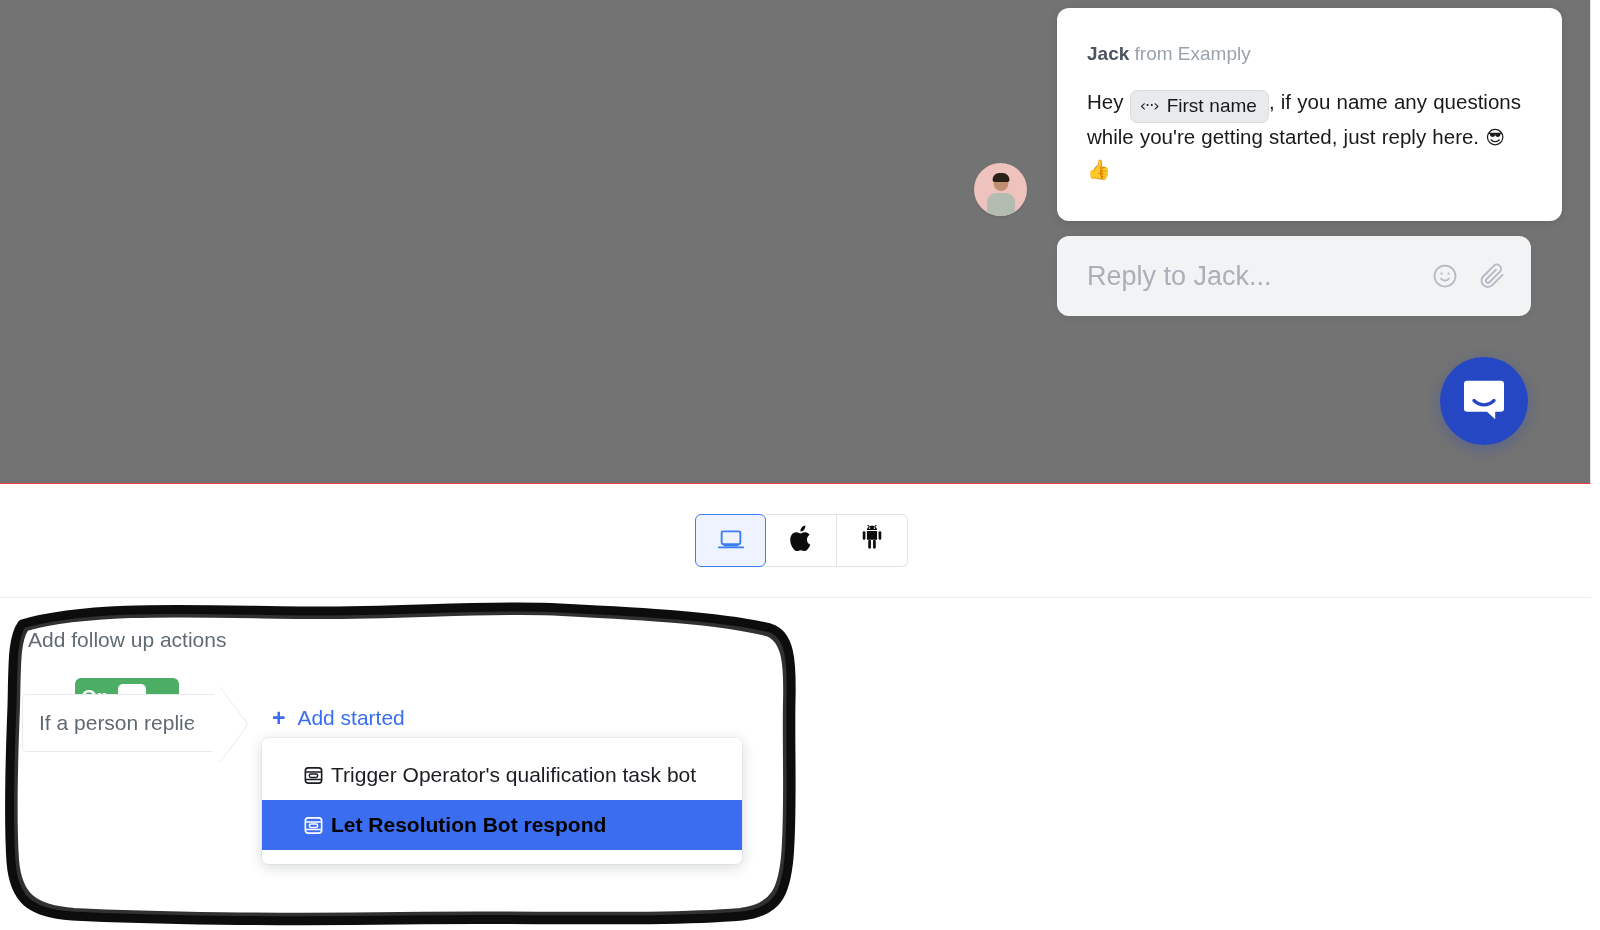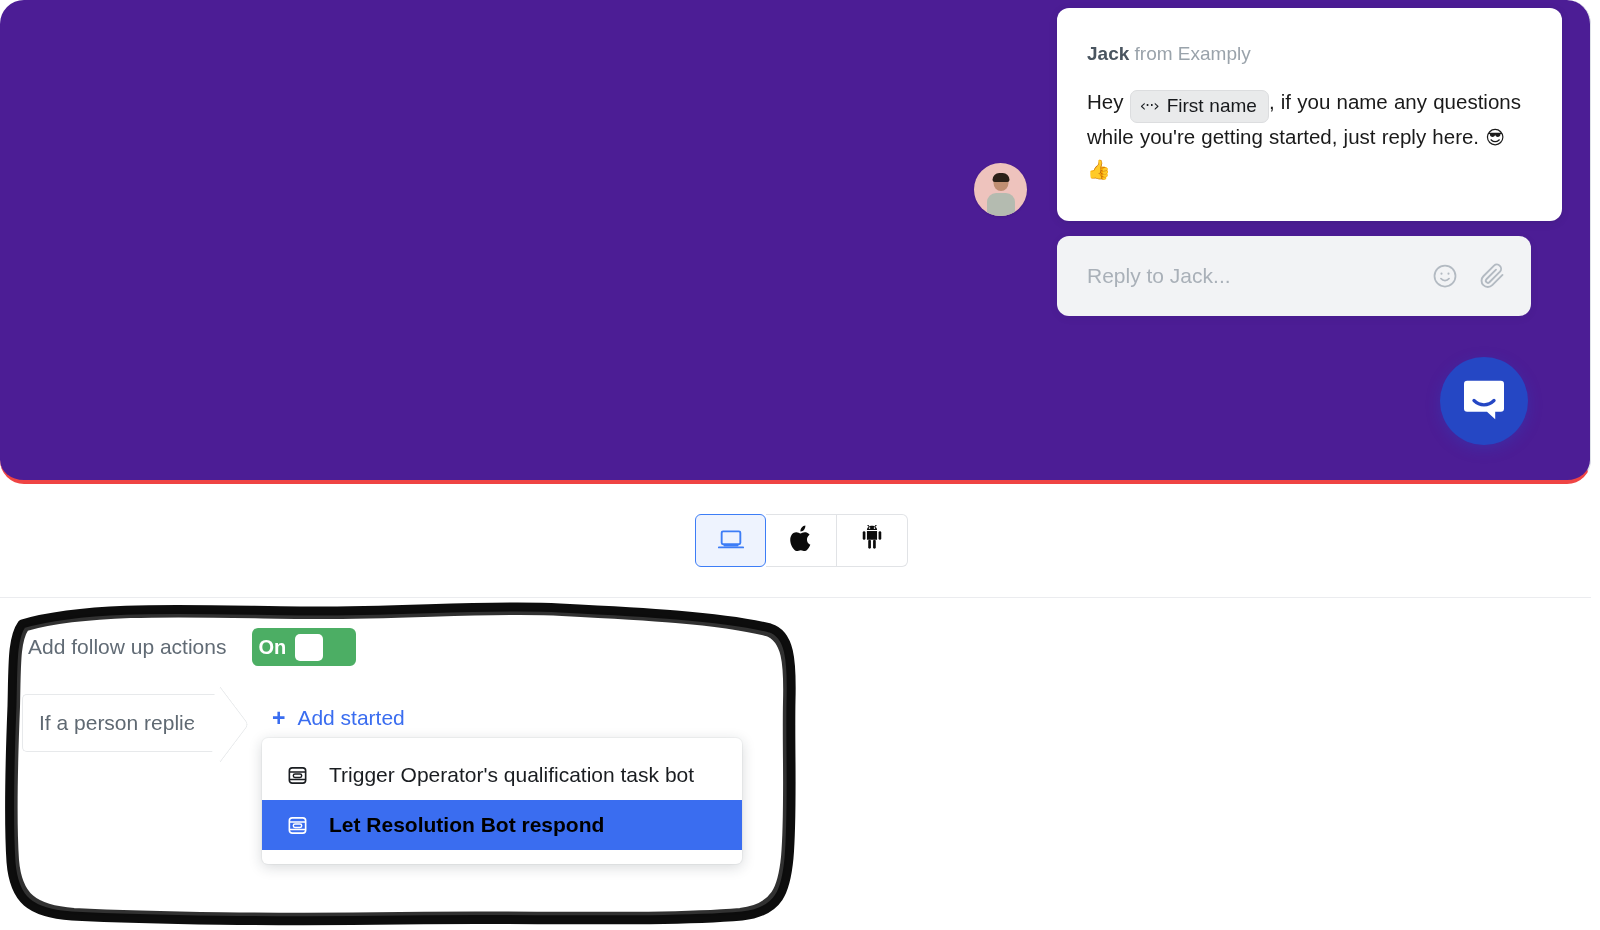--- a/index.html
+++ b/index.html
@@ -19,24 +19,23 @@
     background: #ffffff;
   }
 
   
   .preview-panel {
     position: absolute;
     left: 0px;
     top: 0px;
     width: 1591px;
     height: 484px;
-    background: #4c1d95;
+    background: #737373;
     border-right: 1px solid #dfe3e8;
-    border-bottom: 4px solid #ef4444;
-    border-radius: 24px;
+    border-bottom: 1px solid #ef4444;
   }
 
   
   .msg-card {
     position: absolute;
     left: 1057px;
     top: 8px;
     width: 505px;
     background: #ffffff;
     border-radius: 12px;
@@ -135,21 +134,21 @@
     height: 80px;
     background: #f2f3f5;
     border-radius: 12px;
     box-shadow: 0 2px 8px rgba(28,39,51,.07);
     display: flex;
     align-items: center;
     padding: 0 24px 0 30px;
   }
   .composer-placeholder {
     flex: 1;
-    font-size: 21px;
+    font-size: 27px;
     color: #a9b0b8;
   }
   .composer-icons { display: flex; align-items: center; gap: 18px; }
   .composer-icons svg { display: block; }
 
   
   .launcher {
     position: absolute;
     left: 1440px;
     top: 357px;
@@ -211,20 +210,21 @@
     height: 332px;
     background: #ffffff;
   }
   .fu-header {
     position: absolute;
     left: 28px;
     top: 30px;
     display: flex;
     align-items: center;
     gap: 26px;
+    flex-direction: column;
   }
   .fu-label {
     font-size: 21px;
     color: #616b75;
   }
   .toggle {
     width: 104px;
     height: 38px;
     background: #4cae64;
     border-radius: 6px;
@@ -300,23 +300,23 @@
     width: 480px;
     background: #ffffff;
     border-radius: 6px;
     box-shadow: 0 3px 14px rgba(28,39,51,.18), 0 0 0 1px rgba(28,39,51,.04);
     padding: 12px 0 14px 0;
     z-index: 5;
   }
   .dd-item {
     display: flex;
     align-items: center;
-    gap: 20px;
+    gap: 6px;
     height: 50px;
-    padding: 0 22px 0 24px;
+    padding: 0 22px 0 40px;
     font-size: 21px;
     color: #1a1d21;
     white-space: nowrap;
   }
   .dd-item.selected {
     background: #3a6df0;
     color: #000000;
     font-weight: bold;
   }
   .dd-item .bot-ic { display: flex; }

